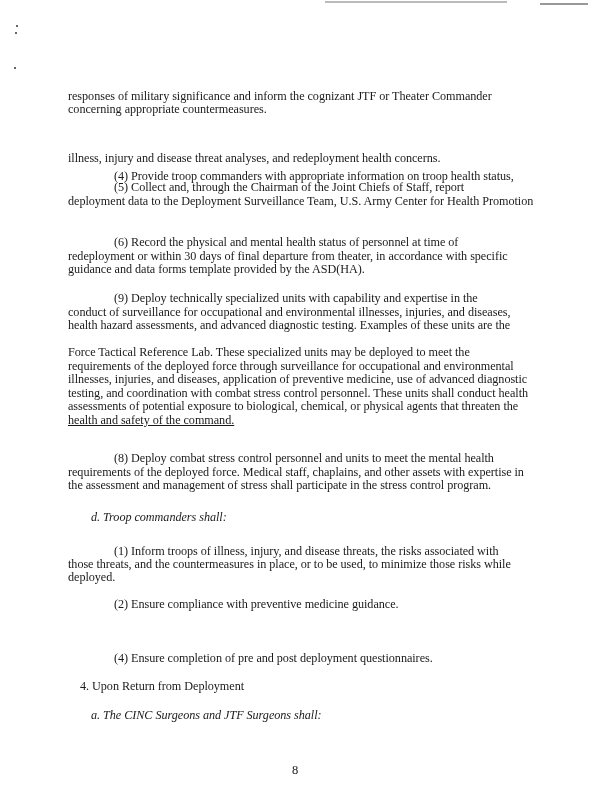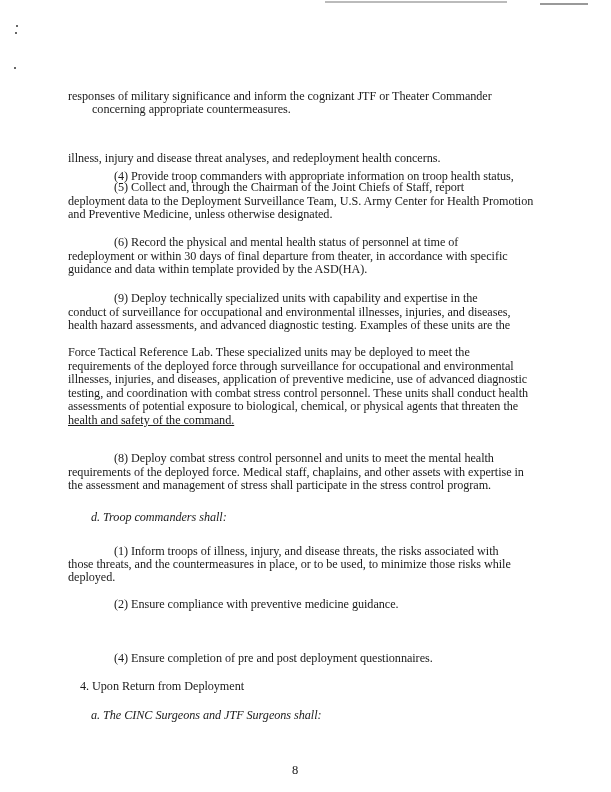--- a/index.html
+++ b/index.html
@@ -28,32 +28,31 @@
 <body>
 
 <div class="page">
   <div class="topmark" style="left:325px;top:1px;width:182px;"></div>
   <div class="topmark" style="left:540px;top:3px;width:48px;background:#999;"></div>
   <div class="speck" style="left:16px;top:25px;"></div>
   <div class="speck" style="left:15px;top:32px;"></div>
   <div class="speck" style="left:14px;top:67px;"></div>
 
   <div class="line" style="top:89px;">responses of military significance and inform the cognizant JTF or Theater Commander</div>
-  <div class="line" style="top:102px;margin-left:24px;">concerning appropriate countermeasures.</div>
+  <div class="line" style="top:102px;">concerning appropriate countermeasures.</div>
 
   <div class="line ind1" style="top:137px;margin-top:32px;">(4)  Provide troop commanders with appropriate information on troop health status,</div>
   <div class="line" style="top:151px;">illness, injury and disease threat analyses, and redeployment health concerns.</div>
 
   <div class="line ind1" style="top:180px;">(5)  Collect and, through the Chairman of the Joint Chiefs of Staff, report</div>
   <div class="line" style="top:194px;">deployment data to the Deployment Surveillance Team, U.S. Army Center for Health Promotion</div>
-  <div class="line" style="top:207px;">and Preventive Medicine, unless otherwise designated.</div>
 
   <div class="line ind1" style="top:235px;">(6)  Record the physical and mental health status of personnel at time of</div>
   <div class="line" style="top:249px;">redeployment or within 30 days of final departure from theater, in accordance with specific</div>
-  <div class="line" style="top:262px;">guidance and data within template provided by the ASD(HA).</div>
+  <div class="line" style="top:262px;">guidance and data forms template provided by the ASD(HA).</div>
 
   <div class="line ind1" style="top:291px;">(9)  Deploy technically specialized units with capability and expertise in the</div>
   <div class="line" style="top:305px;">conduct of surveillance for occupational and environmental illnesses, injuries, and diseases,</div>
   <div class="line" style="top:318px;">health hazard assessments, and advanced diagnostic testing.  Examples of these units are the</div>
   <div class="line" style="top:345px;">Force Tactical Reference Lab.  These specialized units may be deployed to meet the</div>
   <div class="line" style="top:359px;">requirements of the deployed force through surveillance for occupational and environmental</div>
   <div class="line" style="top:372px;">illnesses, injuries, and diseases, application of preventive medicine, use of advanced diagnostic</div>
   <div class="line" style="top:386px;">testing, and coordination with combat stress control personnel. These units shall conduct health</div>
   <div class="line" style="top:399px;">assessments of potential exposure to biological, chemical, or physical agents that threaten the</div>
   <div class="line" style="top:413px;text-decoration:underline;">health and safety of the command.</div>

